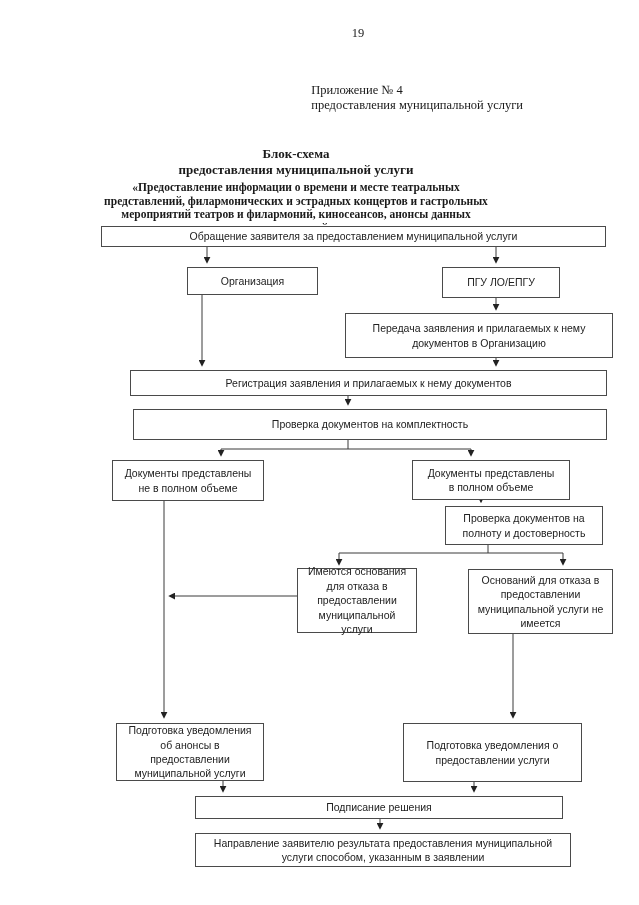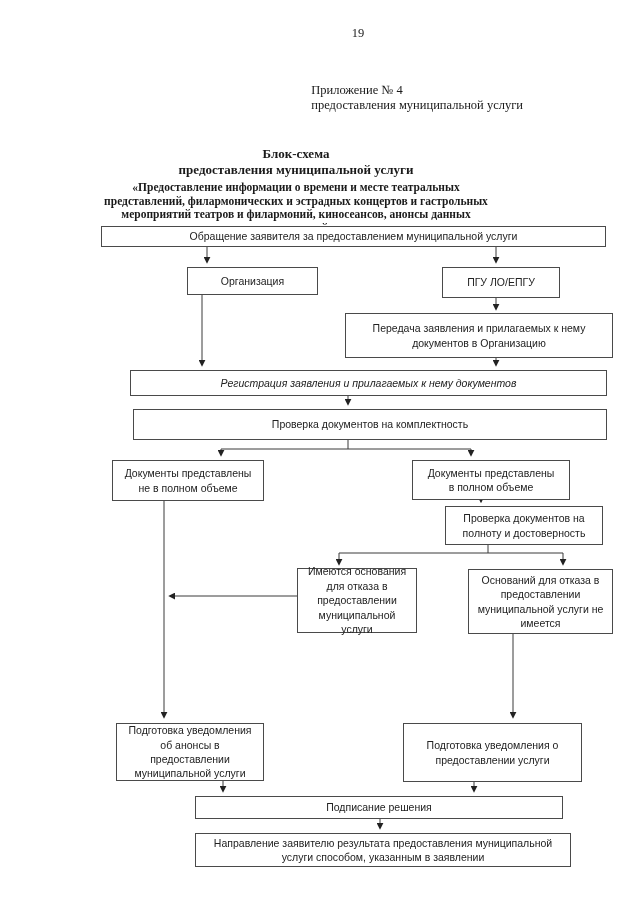--- a/index.html
+++ b/index.html
@@ -89,21 +89,21 @@
   </svg>
 
   <div class="node" style="left:101px; top:226px; width:505px; height:21px;">Обращение заявителя за предоставлением муниципальной услуги</div>
 
   <div class="node" style="left:147px; top:267px; width:131px; height:28px;margin-left:40px;">Организация</div>
 
   <div class="node" style="left:442px; top:267px; width:118px; height:31px;">ПГУ ЛО/ЕПГУ</div>
 
   <div class="node" style="left:345px; top:313px; width:268px; height:45px; padding:2px 23px;">Передача заявления и прилагаемых к нему документов в Организацию</div>
 
-  <div class="node" style="left:130px; top:370px; width:477px; height:26px;font-style:italic;">Регистрация заявления и прилагаемых к нему документов</div>
+  <div class="node" style="left:130px; top:370px; width:477px; height:26px;">Регистрация заявления и прилагаемых к нему документов</div>
 
   <div class="node" style="left:133px; top:409px; width:474px; height:31px;">Проверка документов на комплектность</div>
 
   <div class="node" style="left:112px; top:460px; width:152px; height:41px;">Документы представлены не в полном объеме</div>
 
   <div class="node" style="left:412px; top:460px; width:158px; height:40px; padding:2px 14px;">Документы представлены в полном объеме</div>
 
   <div class="node" style="left:412px; top:506px; width:158px; height:39px; padding:2px 14px;margin-left:33px;">Проверка документов на полноту и достоверность</div>
 
   <div class="node" style="left:297px; top:568px; width:120px; height:65px;">Имеются основания для отказа в предоставлении муниципальной услуги</div>

